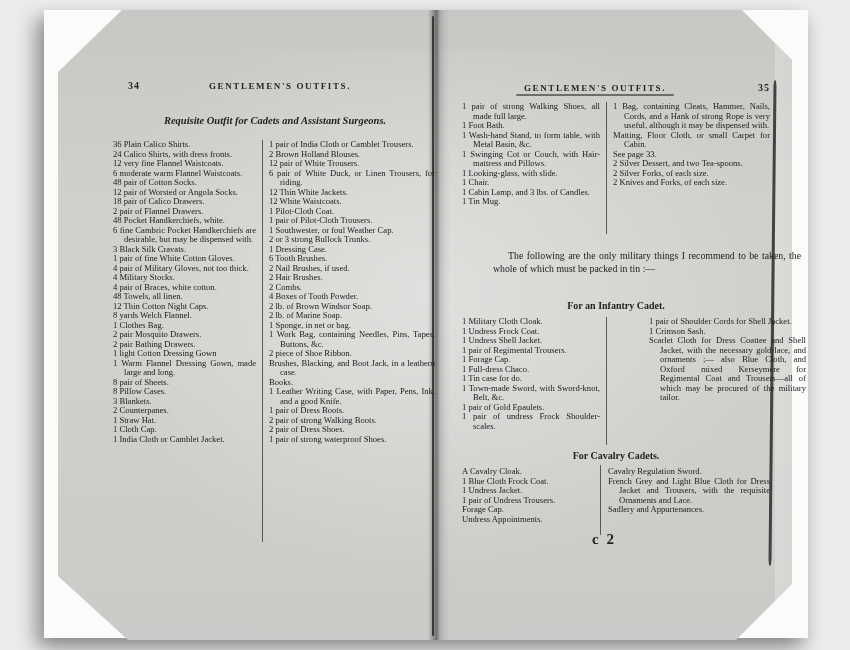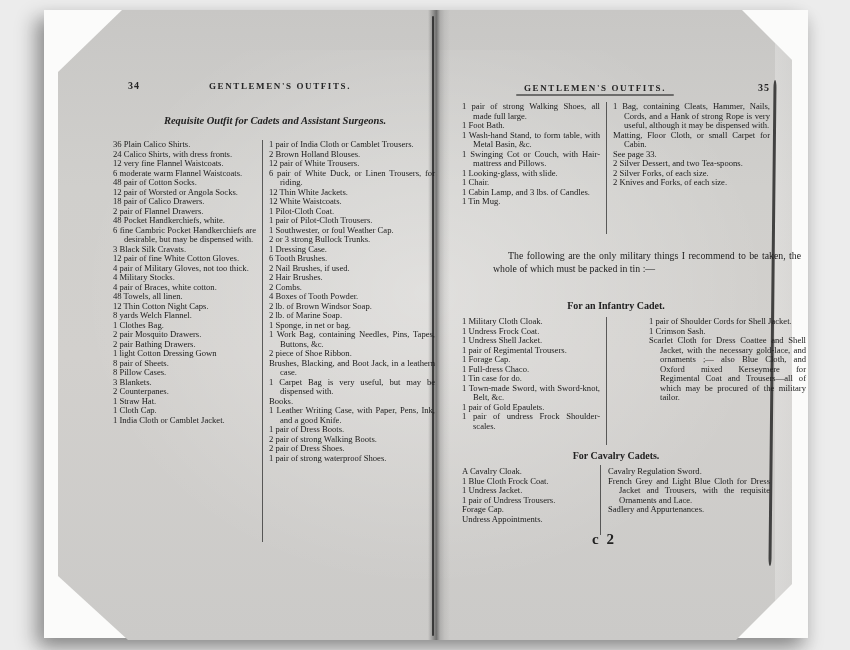--- a/index.html
+++ b/index.html
@@ -75,31 +75,32 @@
       <div class="item">24 Calico Shirts, with dress fronts.</div>
       <div class="item">12 very fine Flannel Waistcoats.</div>
       <div class="item">6 moderate warm Flannel Waistcoats.</div>
       <div class="item">48 pair of Cotton Socks.</div>
       <div class="item">12 pair of Worsted or Angola Socks.</div>
       <div class="item">18 pair of Calico Drawers.</div>
       <div class="item">2 pair of Flannel Drawers.</div>
       <div class="item">48 Pocket Handkerchiefs, white.</div>
       <div class="item">6 fine Cambric Pocket Handkerchiefs are desirable, but may be dispensed with.</div>
       <div class="item">3 Black Silk Cravats.</div>
-      <div class="item">12 pair of fine White Cotton Gloves.</div>
+      <div class="item">1 pair of fine White Cotton Gloves.</div>
       <div class="item">4 pair of Military Gloves, not too thick.</div>
       <div class="item">4 Military Stocks.</div>
       <div class="item">4 pair of Braces, white cotton.</div>
       <div class="item">48 Towels, all linen.</div>
       <div class="item">12 Thin Cotton Night Caps.</div>
       <div class="item">8 yards Welch Flannel.</div>
       <div class="item">1 Clothes Bag.</div>
       <div class="item">2 pair Mosquito Drawers.</div>
       <div class="item">2 pair Bathing Drawers.</div>
       <div class="item">1 light Cotton Dressing Gown</div>
+      <div class="item">1 Warm Flannel Dressing Gown, made large and long.</div>
       <div class="item">8 pair of Sheets.</div>
       <div class="item">8 Pillow Cases.</div>
       <div class="item">3 Blankets.</div>
       <div class="item">2 Counterpanes.</div>
       <div class="item">1 Straw Hat.</div>
       <div class="item">1 Cloth Cap.</div>
       <div class="item">1 India Cloth or Camblet Jacket.</div>
     </div>
   <div class="vrule" style="left:262px;top:140px;height:402px;"></div>
   <div class="col" style="left:269px;top:140px;width:166px;">
@@ -118,21 +119,20 @@
       <div class="item">2 Nail Brushes, if used.</div>
       <div class="item">2 Hair Brushes.</div>
       <div class="item">2 Combs.</div>
       <div class="item">4 Boxes of Tooth Powder.</div>
       <div class="item">2 lb. of Brown Windsor Soap.</div>
       <div class="item">2 lb. of Marine Soap.</div>
       <div class="item">1 Sponge, in net or bag.</div>
       <div class="item">1 Work Bag, containing Needles, Pins, Tapes, Buttons, &amp;c.</div>
       <div class="item">2 piece of Shoe Ribbon.</div>
       <div class="item">Brushes, Blacking, and Boot Jack, in a leathern case.</div>
-      <div class="item">1 Carpet Bag is very useful, but may be dispensed with.</div>
       <div class="item">Books.</div>
       <div class="item">1 Leather Writing Case, with Paper, Pens, Ink, and a good Knife.</div>
       <div class="item">1 pair of Dress Boots.</div>
       <div class="item">2 pair of strong Walking Boots.</div>
       <div class="item">2 pair of Dress Shoes.</div>
       <div class="item">1 pair of strong waterproof Shoes.</div>
     </div>
 
   <div class="runhead" style="left:495px;top:83px;width:200px;">GENTLEMEN'S OUTFITS.</div>
   <div class="runhead-rule" style="left:516px;top:94px;width:158px;"></div>

